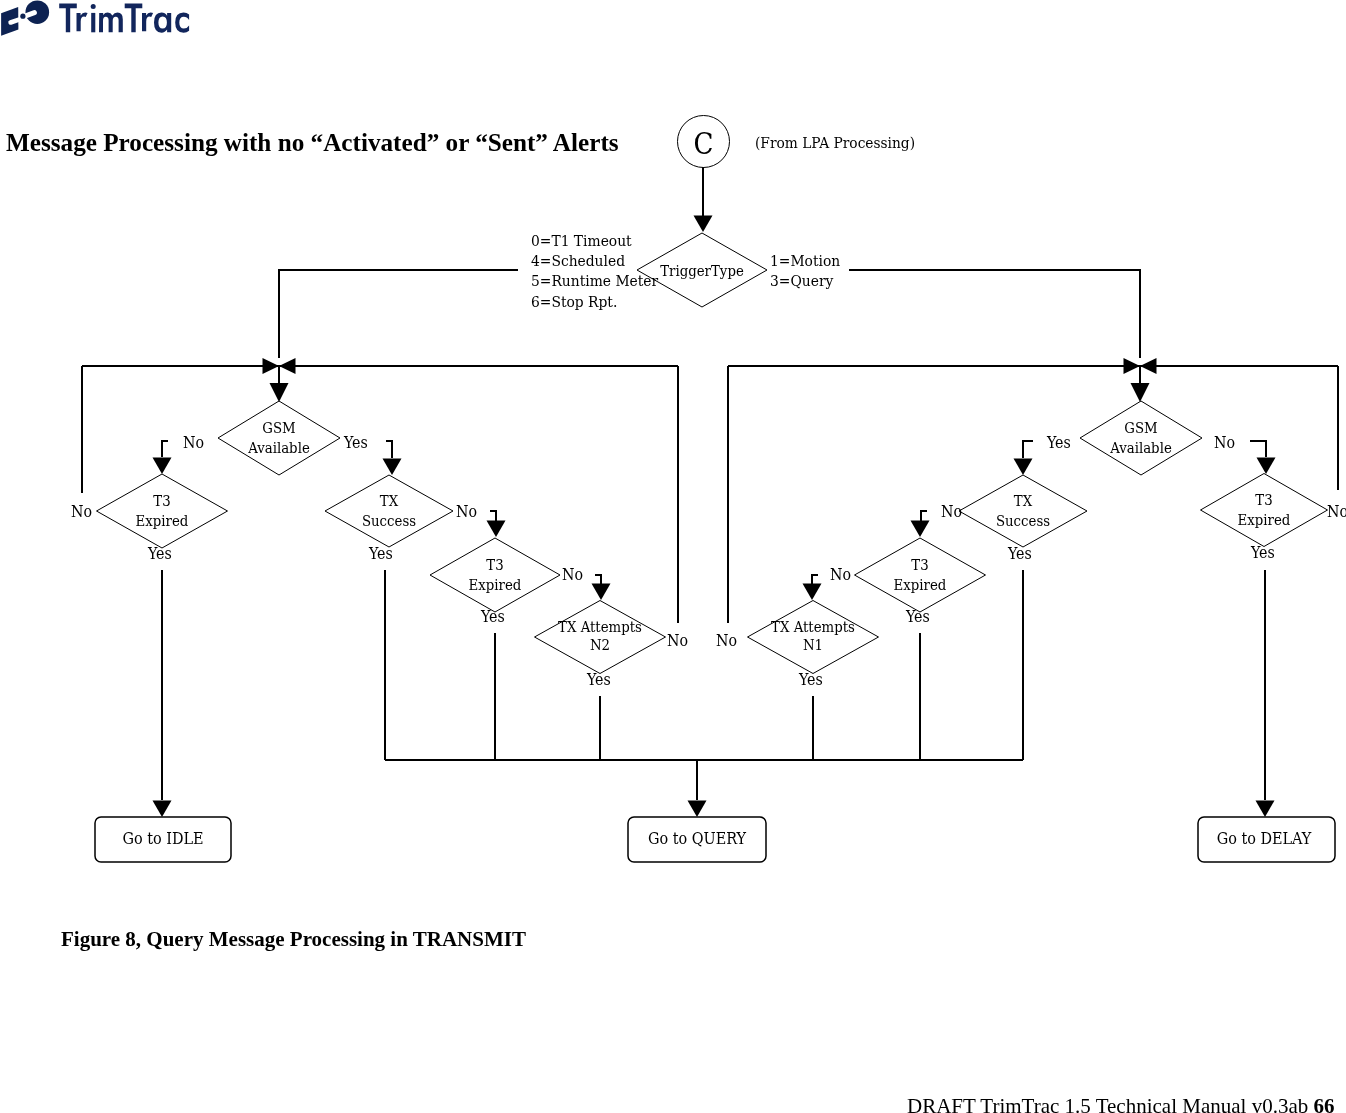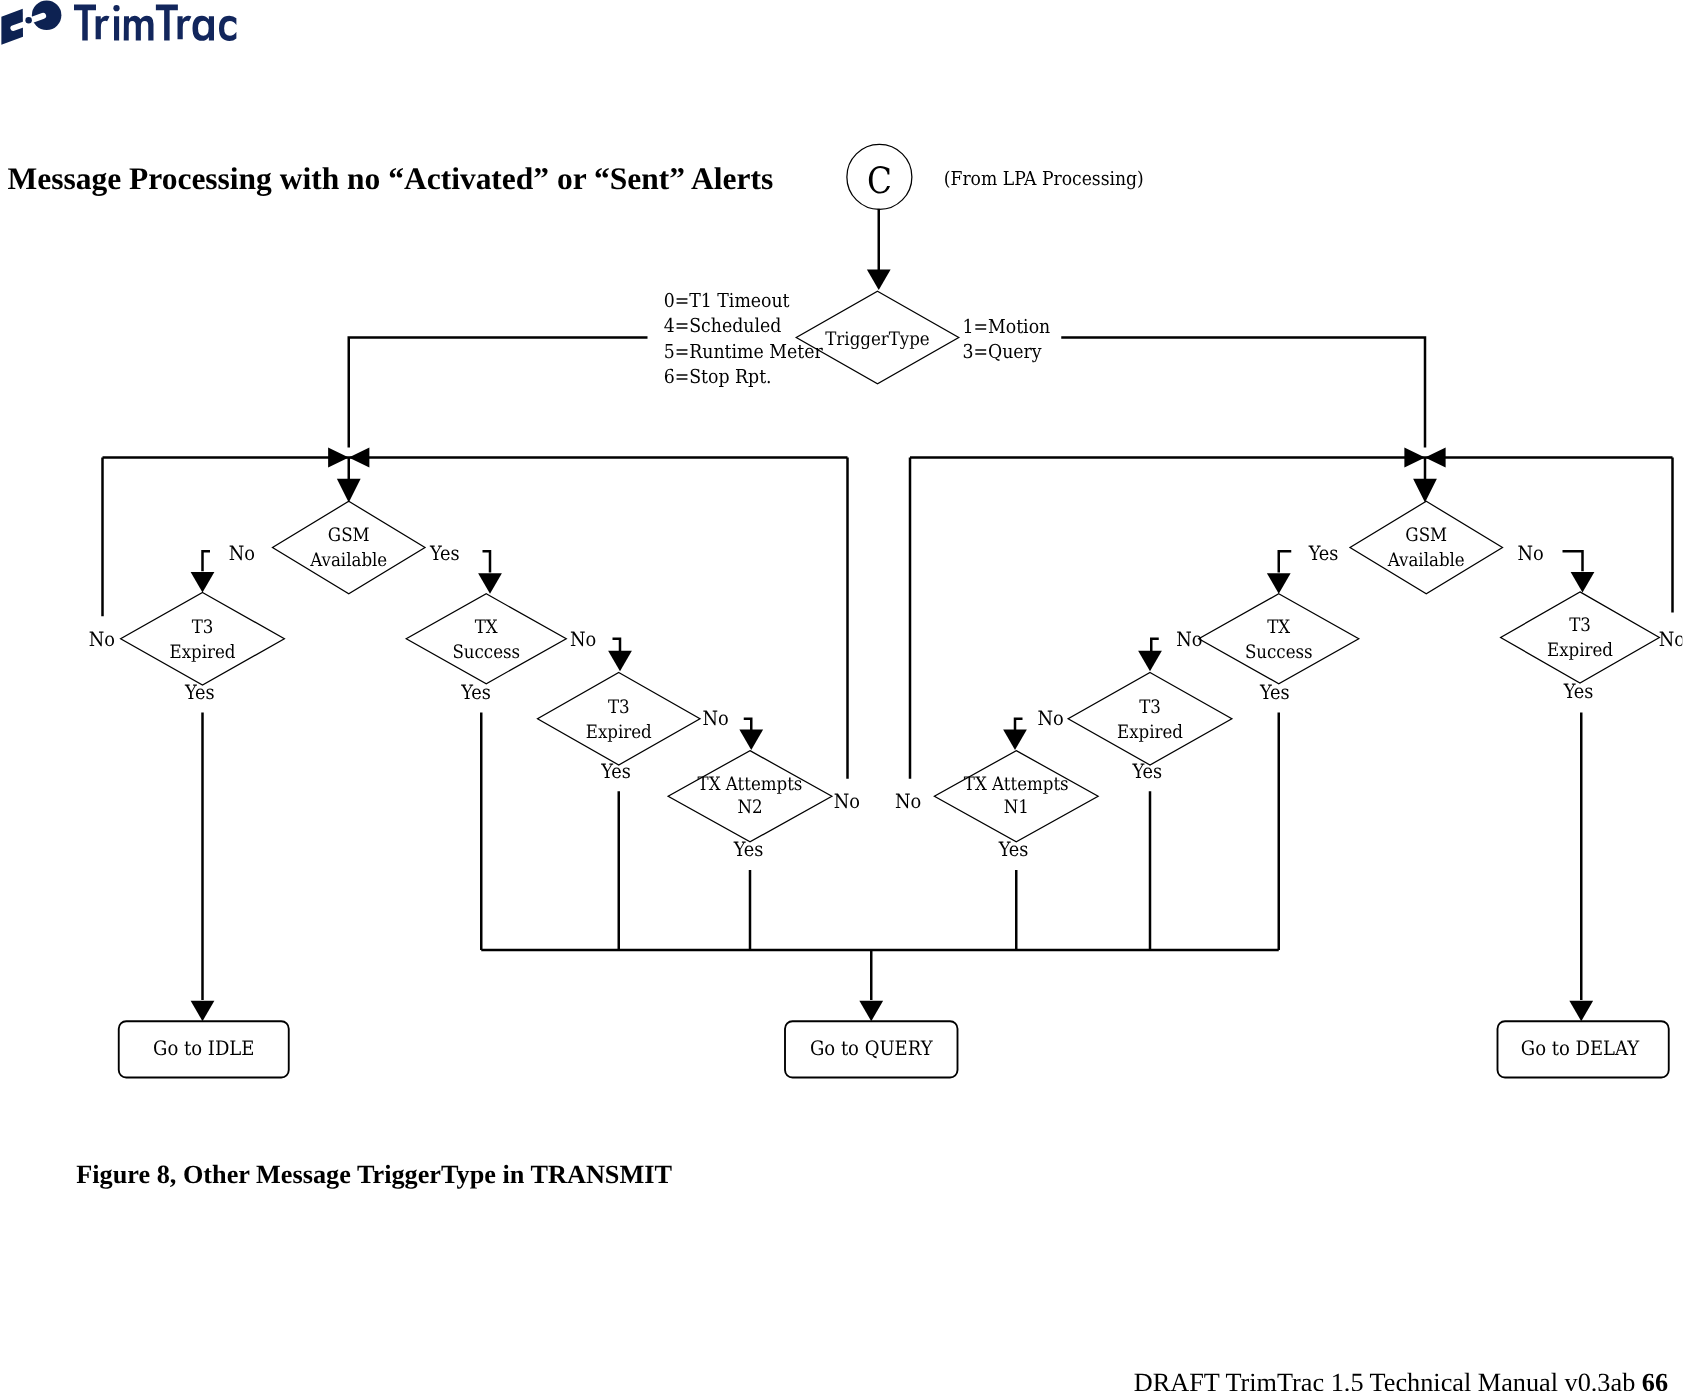--- a/index.html
+++ b/index.html
@@ -168,15 +168,15 @@
 <line class="ln" x1="385" y1="760" x2="1023" y2="760"></line>
 <line class="ln" x1="697" y1="760" x2="697" y2="800"></line>
 <polygon class="ah" points="687.5,800.5 706.5,800.5 697,817"></polygon>
 <rect class="box" x="95" y="817" width="136" height="45" rx="6" ry="6"></rect>
 <text class="ftext term" x="163" y="844" text-anchor="middle">Go to IDLE</text>
 <rect class="box" x="628" y="817" width="138" height="45" rx="6" ry="6"></rect>
 <text class="ftext term" x="697" y="844" text-anchor="middle">Go to QUERY</text>
 <rect class="box" x="1198" y="817" width="137" height="45" rx="6" ry="6"></rect>
 <text class="ftext term" x="1264" y="844" text-anchor="middle">Go to DELAY</text>
 </svg>
-<div id="fig-caption">Figure 8, Other Message TriggerType in TRANSMIT</div>
+<div id="fig-caption">Figure 8, Query Message Processing in TRANSMIT</div>
 <div id="footer"><span>DRAFT TrimTrac 1.5 Technical Manual v0.3ab </span><b>66</b></div>
 
 </div>
 </body></html>

